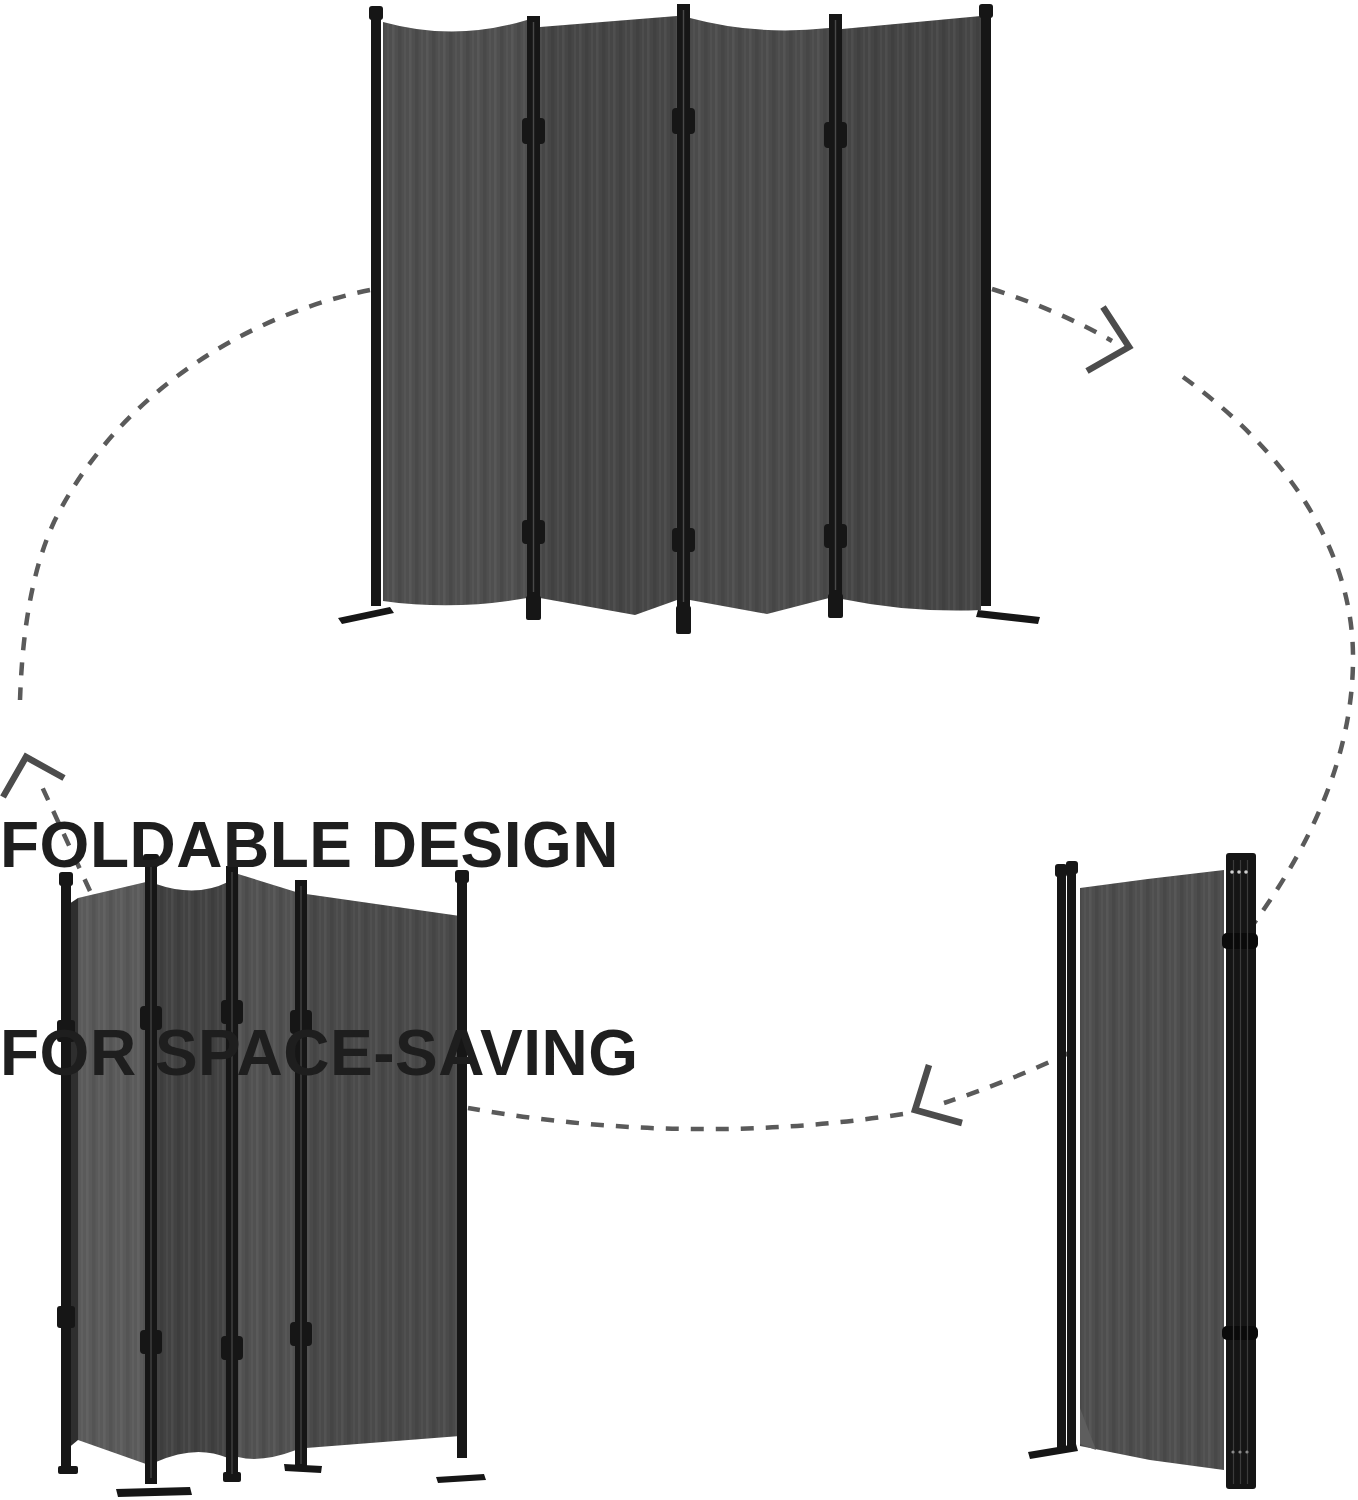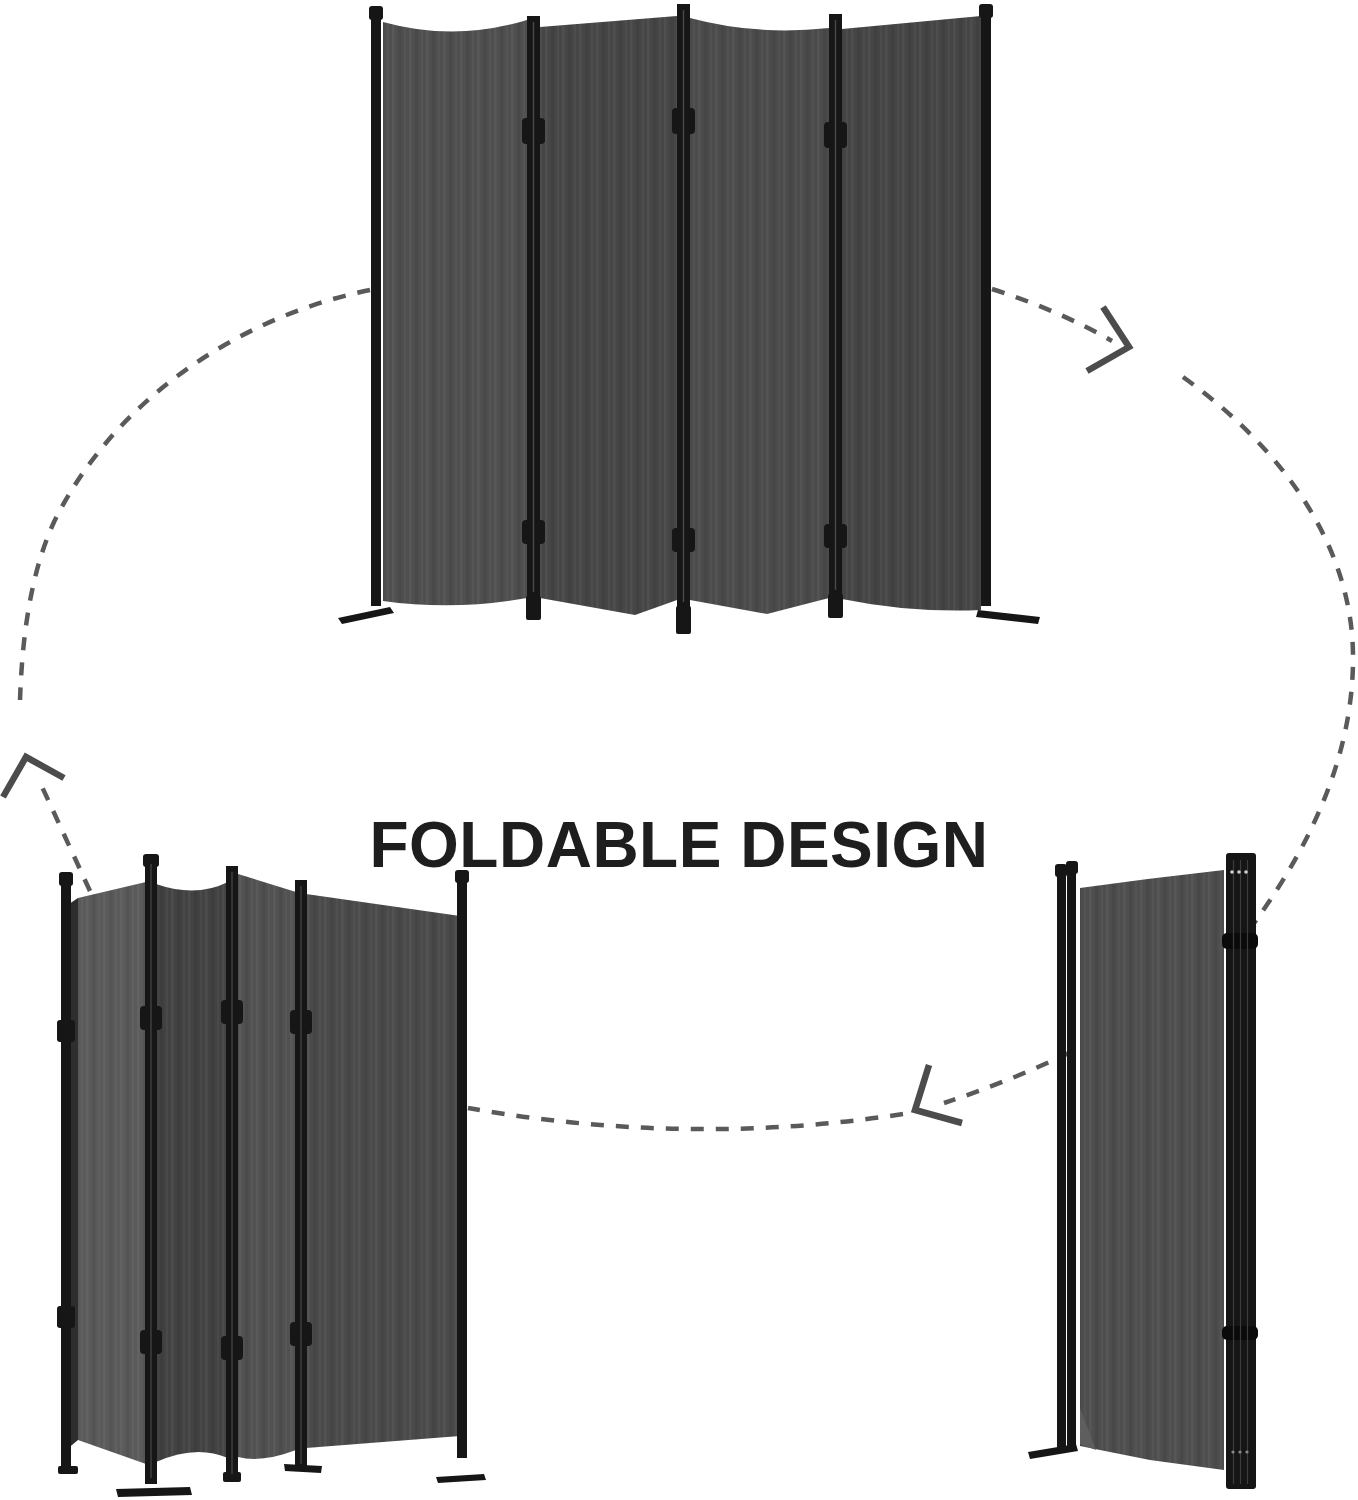--- a/index.html
+++ b/index.html
@@ -6,21 +6,20 @@
   .canvas{
     position:relative;
     width:1358px;height:1500px;
     background:#ffffff;
     overflow:hidden;
     font-family:"Liberation Sans", sans-serif;
   }
   .scene{position:absolute;left:0;top:0;width:1358px;height:1500px;}
   .headline{
     position:absolute;left:0;right:0;top:673px;
-    text-align:center;
     font-weight:700;
     font-size:64px;
     line-height:1.08;
     letter-spacing:0.5px;
     color:#1e1e1e;
     white-space:pre;
   }
   .headline span{display:block;}
 </style>
 </head>
@@ -168,15 +167,16 @@
       <g fill="#8a8a8a">
         <circle cx="1233" cy="1452" r="1.6"></circle>
         <circle cx="1240" cy="1452" r="1.6"></circle>
         <circle cx="1247" cy="1452" r="1.6"></circle>
       </g>
     </g>
   </svg>
 
   <div class="headline">
     <span>FOLDABLE DESIGN</span>
+    <span>FOR SPACE-SAVING</span>
   </div>
 
 </div>
 
 </body></html>

